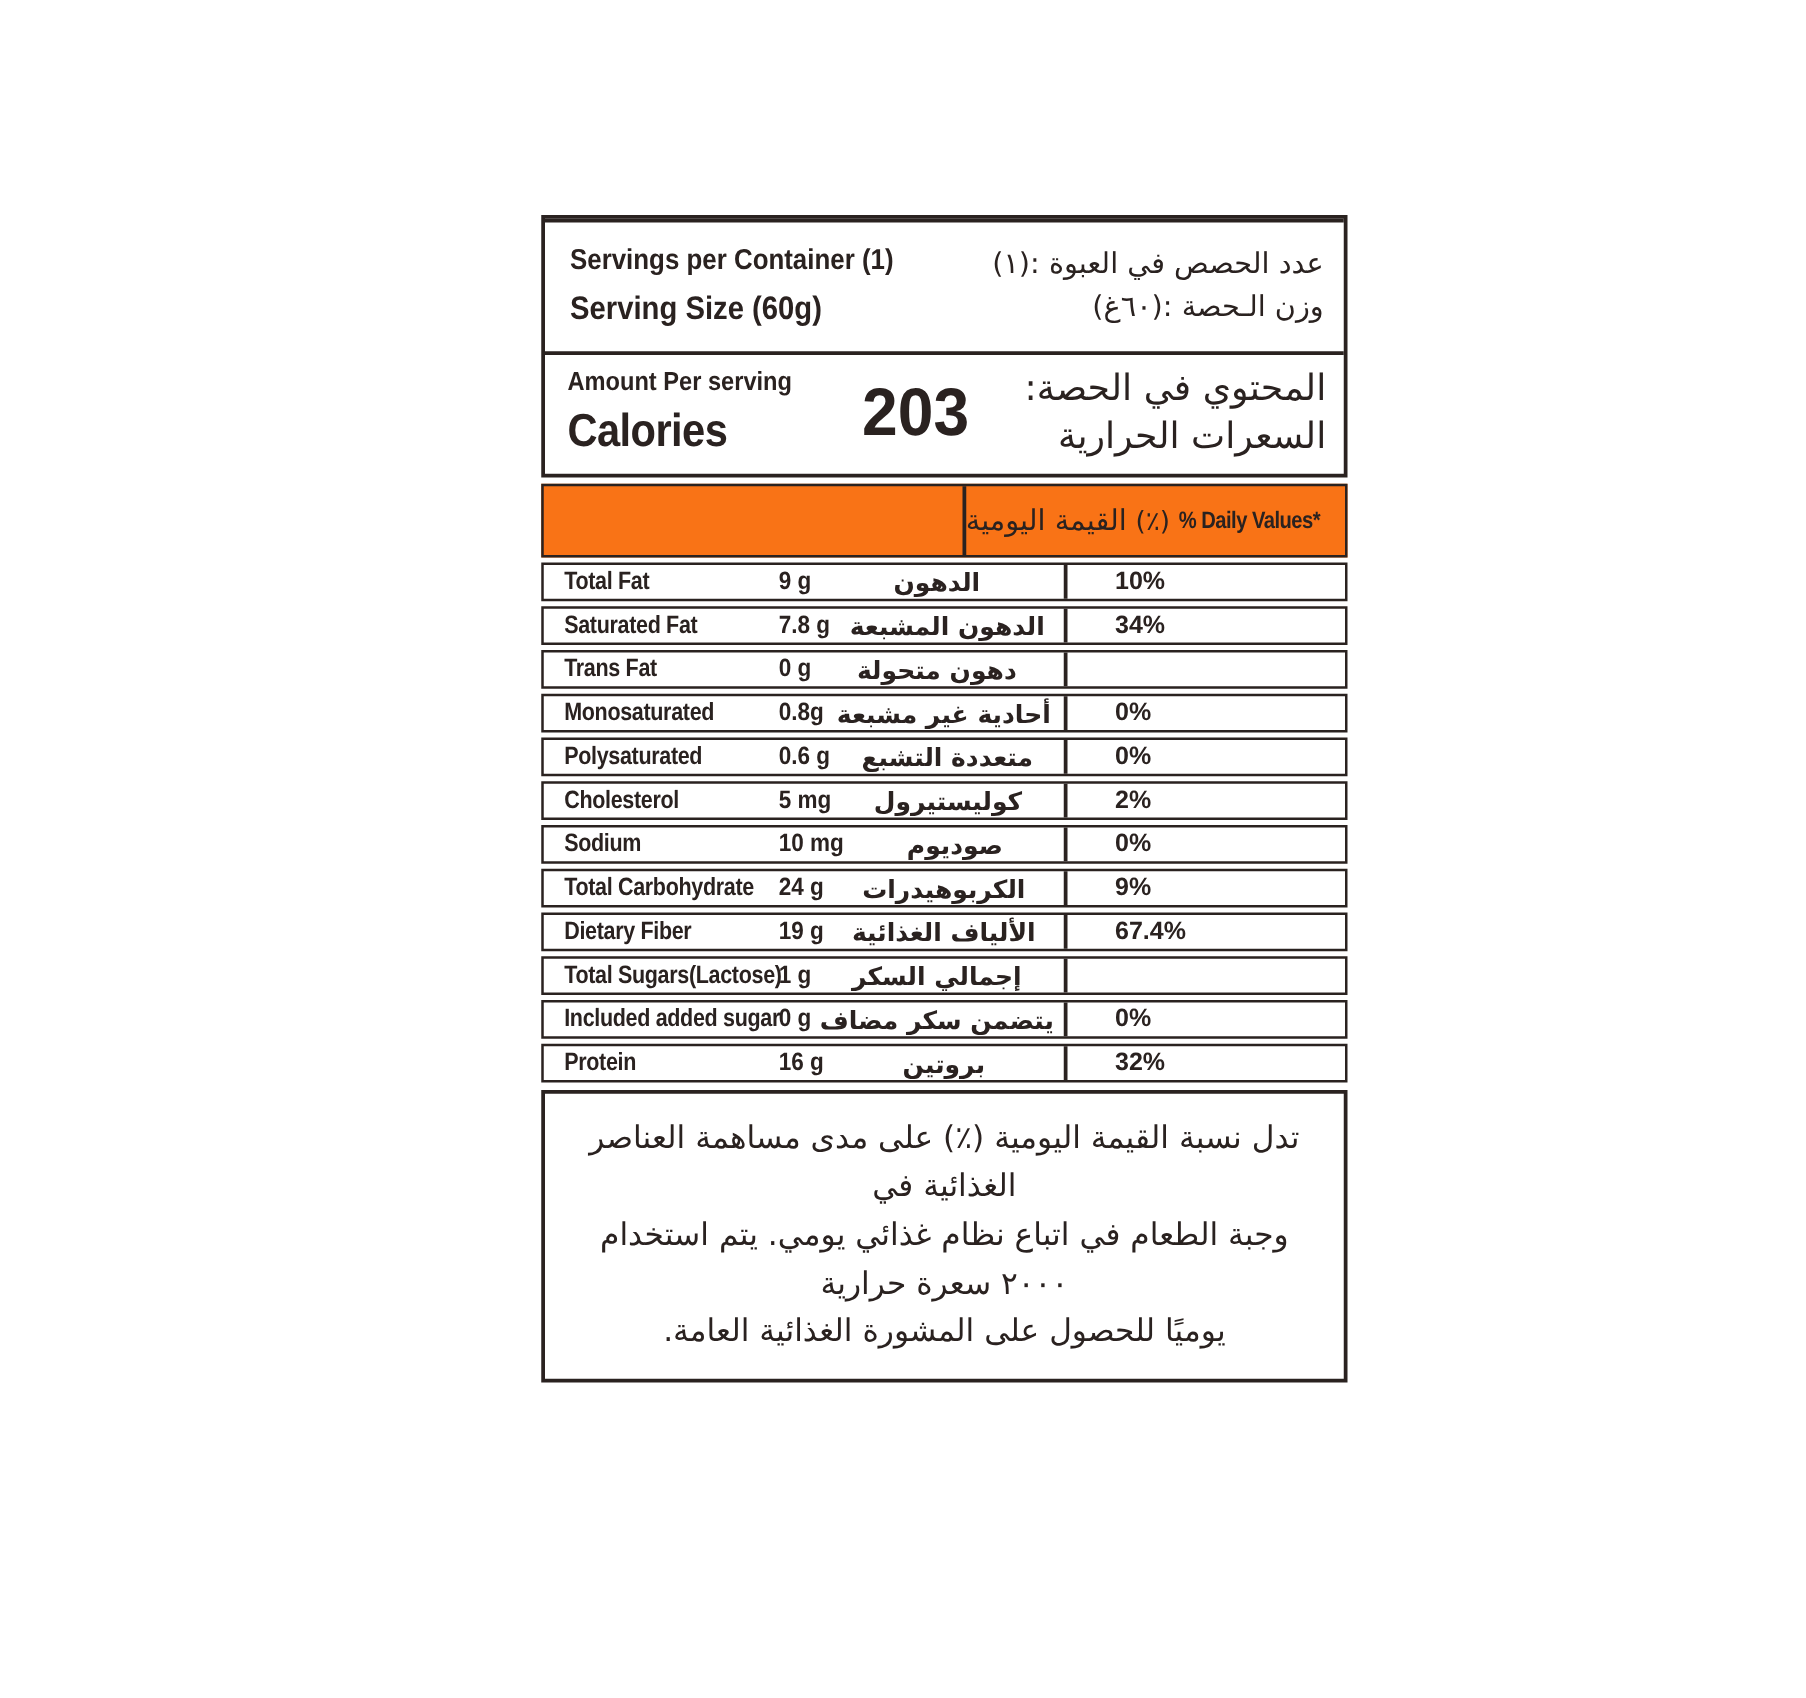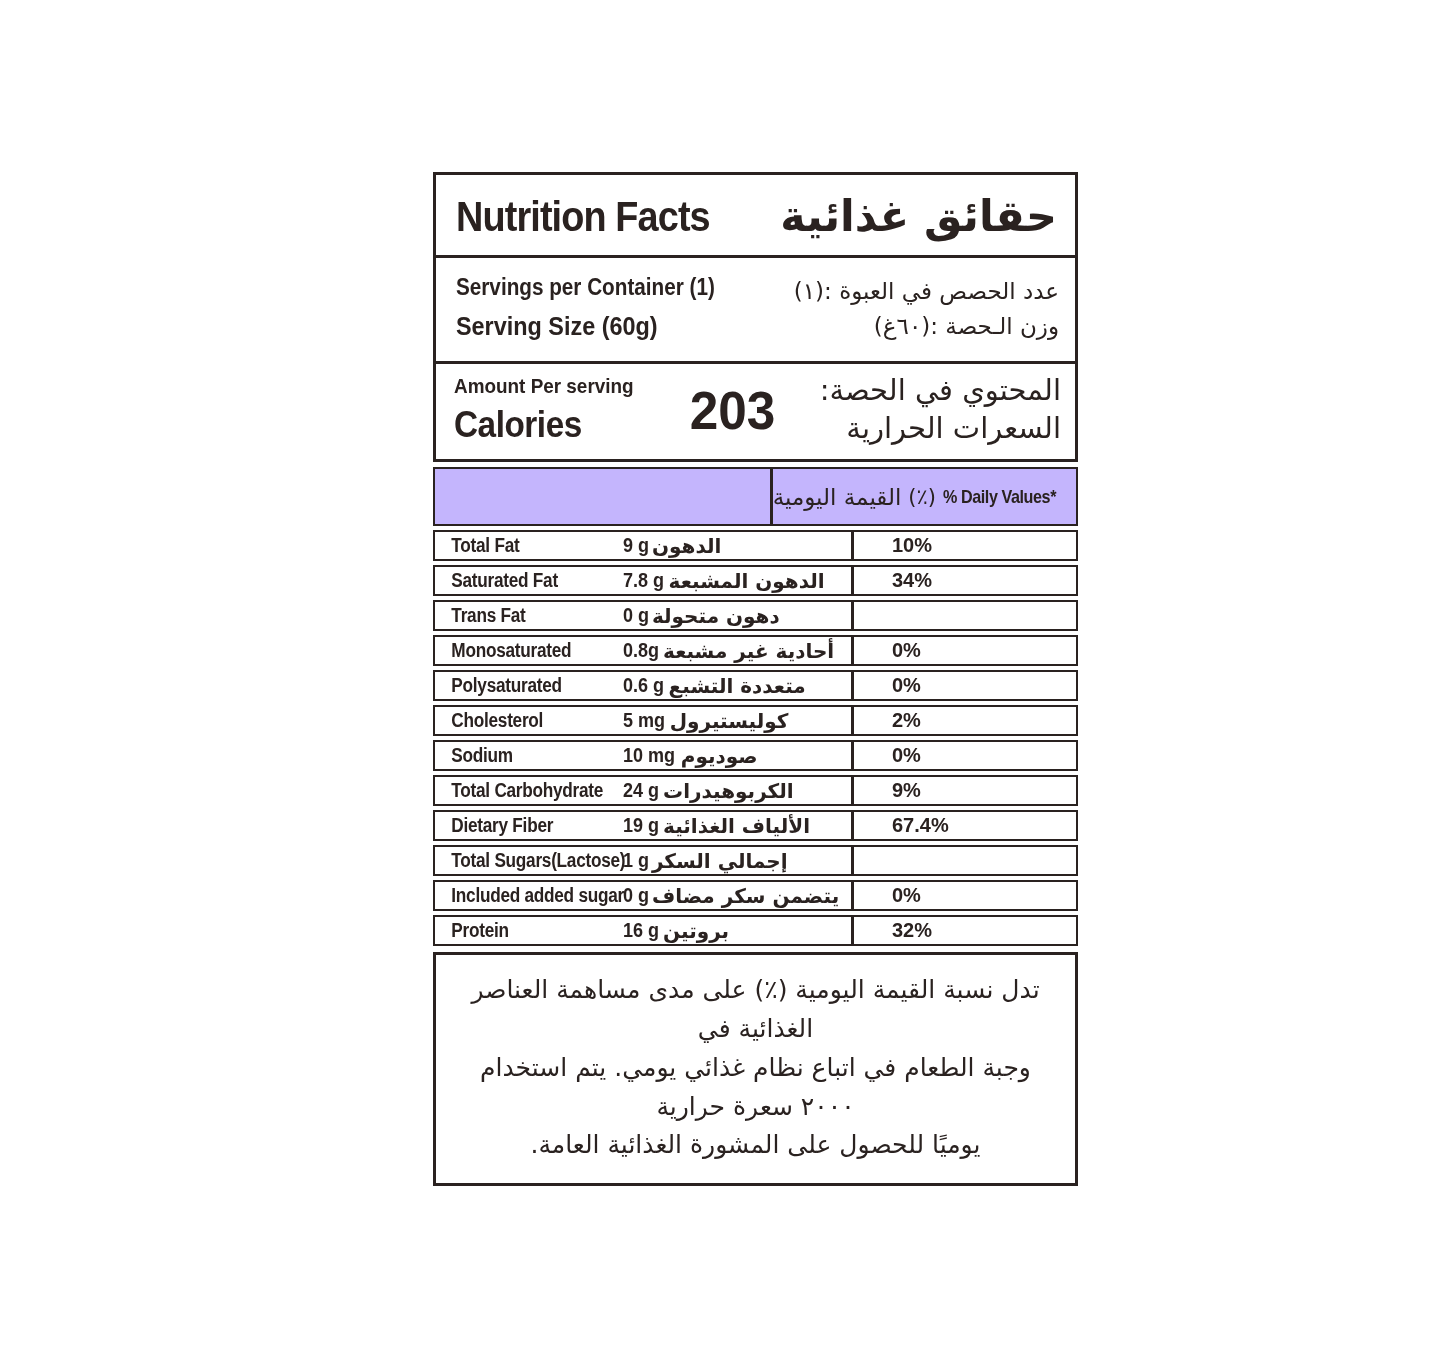--- a/index.html
+++ b/index.html
@@ -26,51 +26,47 @@
   .serv-en .l2{font-size:26px;font-weight:700;margin-top:10px;transform:scaleX(0.9);transform-origin:left center;white-space:nowrap;}
   .serv-ar{font-family:"DejaVu Sans",sans-serif;direction:rtl;font-size:23px;line-height:1.5;}
 
   .cal-row{display:grid;grid-template-columns:205px 1fr 255px;align-items:center;padding:8px 14px 12px 18px;border-radius:15px;}
   .cal-amount{font-size:21px;font-weight:700;transform:scaleX(0.9);transform-origin:left center;white-space:nowrap;}
   .cal-word{font-size:37px;font-weight:700;letter-spacing:-0.5px;transform:scaleX(0.9);transform-origin:left center;white-space:nowrap;margin-top:6px;}
   .cal-value{font-size:54px;font-weight:700;text-align:center;transform:scaleX(0.95);}
   .cal-ar{font-family:"DejaVu Sans",sans-serif;direction:rtl;text-align:right;font-size:29px;line-height:1.3;font-weight:400;}
 
   
-  .dv-head{display:flex;height:59px;border:2px solid var(--ink);box-sizing:border-box;margin-top:5px;background:#c4b5fd;}
+  .dv-head{display:flex;height:59px;border:2px solid var(--ink);box-sizing:border-box;margin-top:5px;background:#f97316;}
   .dv-head .cell-main{width:419px;border-right:3px solid var(--ink);box-sizing:border-box;}
   .dv-head .cell-dv{flex:1;display:flex;align-items:center;justify-content:center;gap:7px;white-space:nowrap;}
   .dvh-ar{font-family:"DejaVu Sans",sans-serif;font-size:23px;direction:rtl;}
   .dvh-pct{font-family:"DejaVu Sans",sans-serif;font-size:21px;}
   .dvh-en{font-size:19px;font-weight:700;letter-spacing:-0.5px;transform:scaleX(0.85);transform-origin:left center;}
 
   
   .nrow{display:flex;height:31px;border:2px solid var(--ink);box-sizing:border-box;margin-top:4px;background:#fff;}
   .nrow:first-of-type{margin-top:6px;}
   .nmain{width:419px;border-right:3px solid var(--ink);display:flex;align-items:center;box-sizing:border-box;}
   .nname{padding-left:19px;width:169px;flex-shrink:0;font-weight:700;font-size:20px;letter-spacing:-0.3px;white-space:nowrap;transform:scaleX(0.86);transform-origin:left center;}
   .namount{font-weight:700;font-size:20px;white-space:nowrap;transform:scaleX(0.9);transform-origin:left center;}
-  .nar{flex:1;text-align:left;direction:rtl;padding-right:4px;font-family:"DejaVu Sans",sans-serif;font-weight:700;font-size:20px;white-space:nowrap;}
+  .nar{flex:1;text-align:center;direction:rtl;padding-right:4px;font-family:"DejaVu Sans",sans-serif;font-weight:700;font-size:20px;white-space:nowrap;}
   .ndv{flex:1;display:flex;align-items:center;padding-left:38px;font-weight:700;font-size:20px;transform-origin:left center;}
 
   
   .fn-en{margin-top:4px;padding:14px 15px 22px 15px;font-family:"Liberation Serif",serif;font-size:26px;line-height:1.5;}
   .fn-en .jline{text-align:justify;text-align-last:justify;white-space:normal;}
   .fn-ar{margin-top:6px;padding:16px 14px 18px 14px;font-family:"DejaVu Sans",sans-serif;font-size:25px;line-height:1.55;direction:rtl;text-align:center;}
 </style>
 </head>
 <body>
 
 <div class="label-wrap">
 
   <div class="bx">
-    <div class="title-row">
-      <div class="title-en">Nutrition Facts</div>
-      <div class="title-ar">حقائق غذائية</div>
-    </div>
     <div class="hline"></div>
     <div class="serv-row">
       <div class="serv-en">
         <div class="l1">Servings per Container (1)</div>
         <div class="l2">Serving Size (60g)</div>
       </div>
       <div class="serv-ar">
         <div>عدد الحصص في العبوة :(١)</div>
         <div>وزن الـحصة :(٦٠غ)</div>
       </div>

